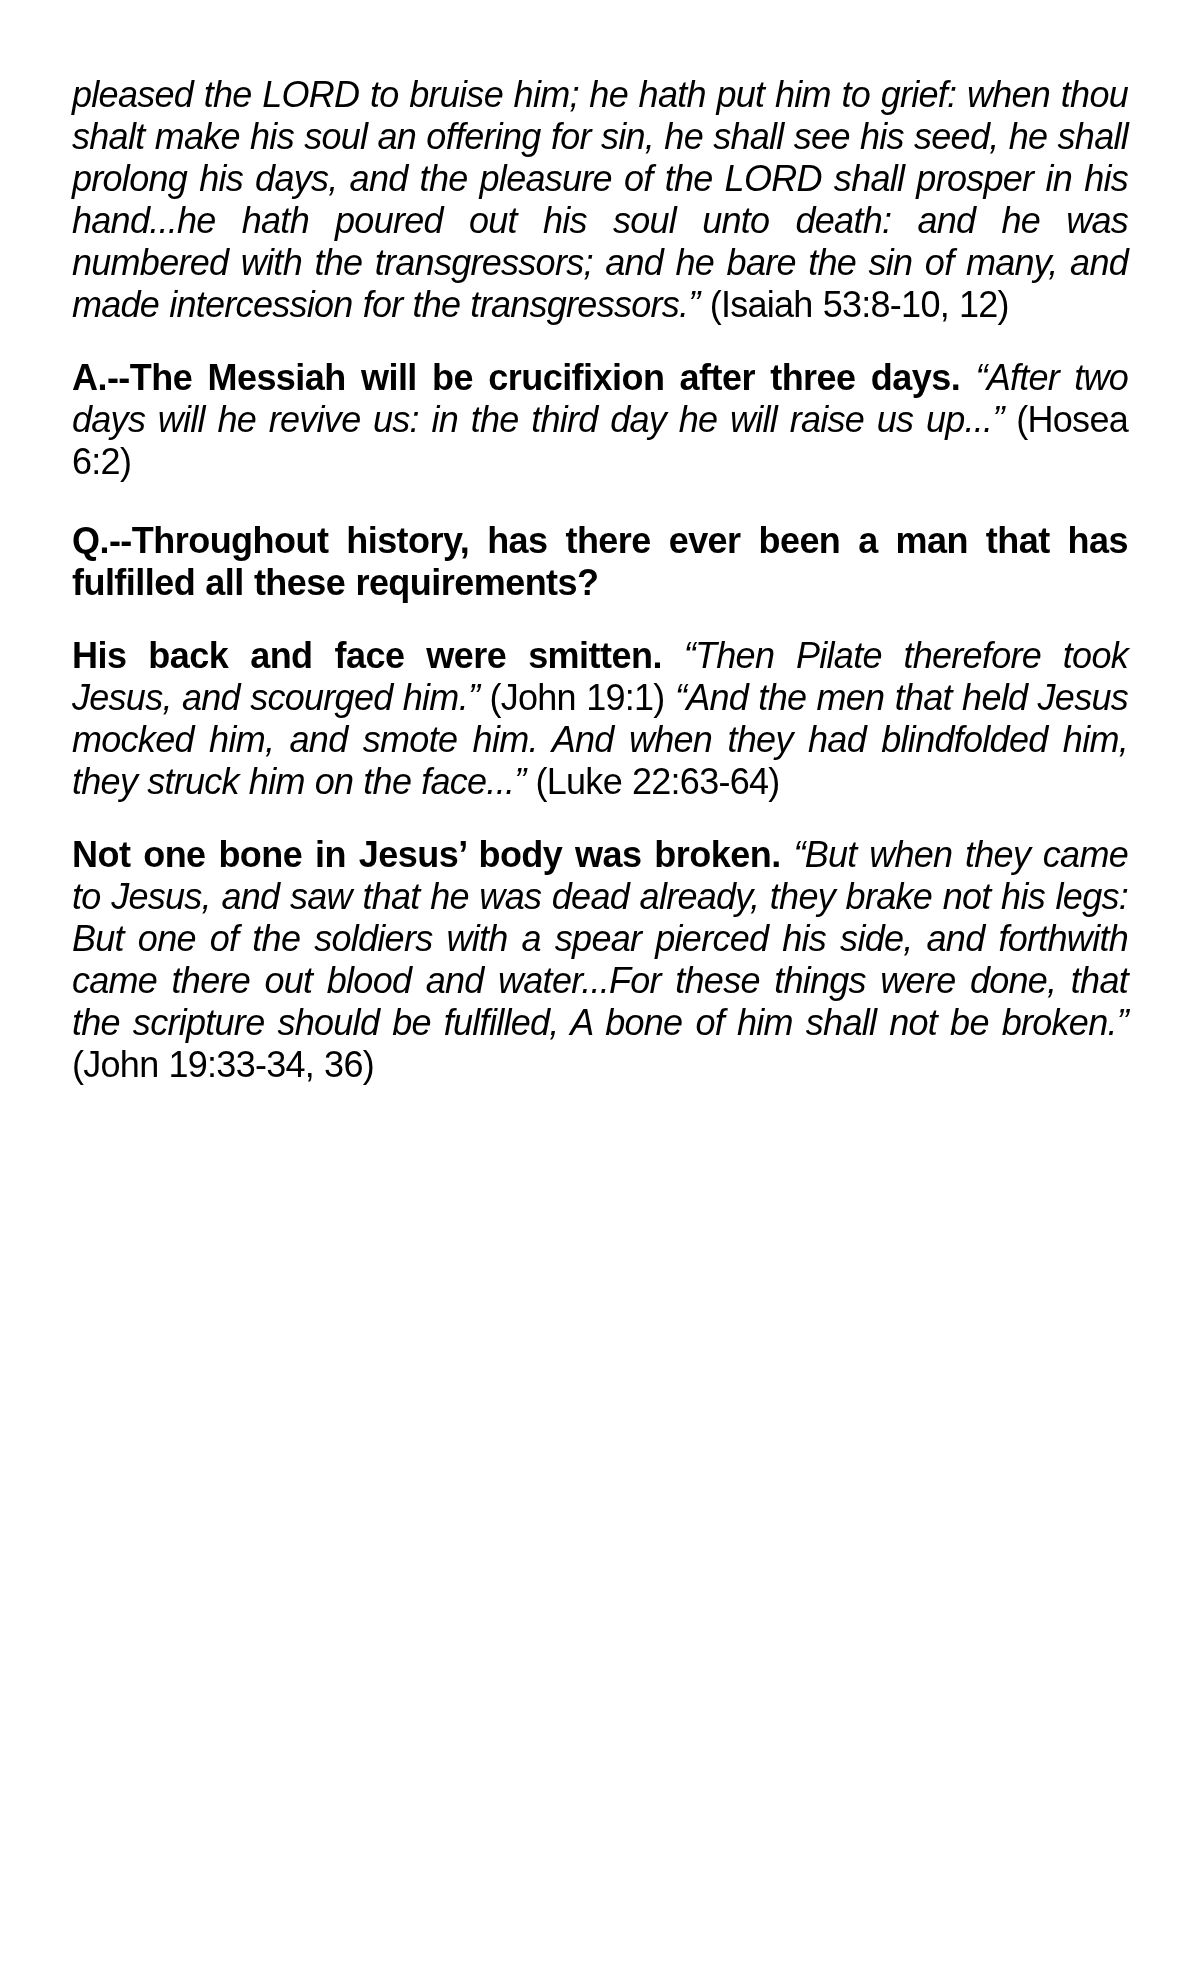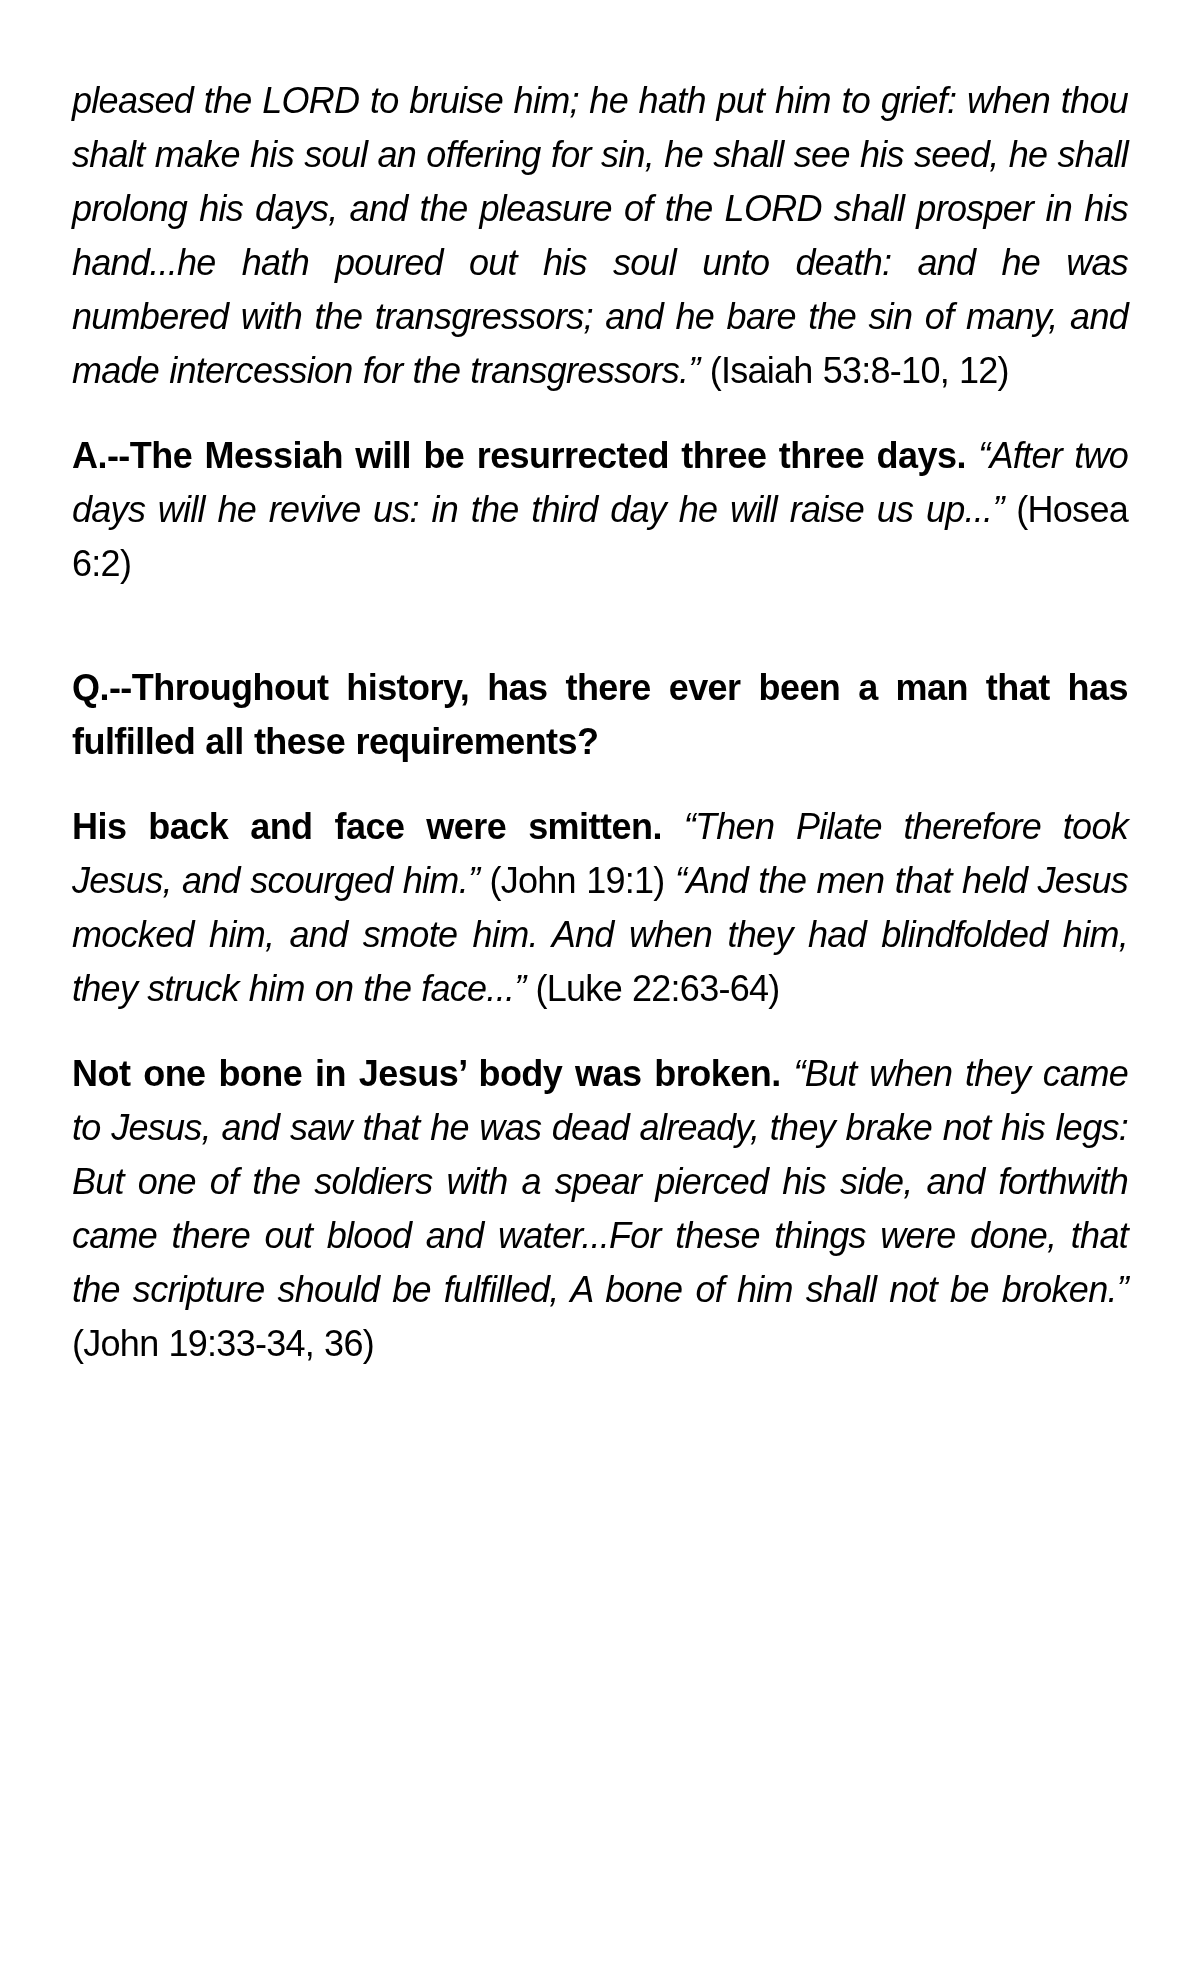--- a/index.html
+++ b/index.html
@@ -16,28 +16,28 @@
   .page {
     box-sizing: border-box;
     width: 1198px;
     height: 1987px;
     padding: 74px 70px 0 72px;
     background: #ffffff;
   }
   .para {
     margin: 0 0 31px 0;
     font-size: 36px;
-    line-height: 54px;
+    line-height: 42px;
     text-align: justify;
     color: #000000;
     letter-spacing: -0.02em;
     word-spacing: 0.02em;
   }
   .para.gap-large {
-    margin-top: 70px;
+    margin-top: 37px;
   }
   .seg-regular {
     font-style: normal;
     font-weight: 400;
   }
   .seg-italic {
     font-style: italic;
     font-weight: 400;
   }
   .seg-bold {
@@ -45,18 +45,18 @@
     font-weight: 700;
     letter-spacing: -0.015em;
   }
 </style>
 </head>
 <body>
 
 <main class="page">
   <div>
       <p class="para"><span class="seg-italic">pleased the LORD to bruise him; he hath put him to grief: when thou shalt make his soul an offering for sin, he shall see his seed, he shall prolong his days, and the pleasure of the LORD shall prosper in his hand...he hath poured out his soul unto death: and he was numbered with the transgressors; and he bare the sin of many, and made intercession for the transgressors.”</span><span class="seg-regular"> (Isaiah 53:8-10, 12)</span></p>
-      <p class="para"><span class="seg-bold">A.--The Messiah will be resurrected three three days. </span><span class="seg-italic">“After two days will he revive us: in the third day he will raise us up...”</span><span class="seg-regular"> (Hosea 6:2)</span></p>
+      <p class="para"><span class="seg-bold">A.--The Messiah will be crucifixion after three days. </span><span class="seg-italic">“After two days will he revive us: in the third day he will raise us up...”</span><span class="seg-regular"> (Hosea 6:2)</span></p>
       <p class="para gap-large"><span class="seg-bold">Q.--Throughout history, has there ever been a man that has fulfilled all these requirements?</span></p>
       <p class="para"><span class="seg-bold">His back and face were smitten. </span><span class="seg-italic">“Then Pilate therefore took Jesus, and scourged him.”</span><span class="seg-regular"> (John 19:1) </span><span class="seg-italic">“And the men that held Jesus mocked him, and smote him. And when they had blindfolded him, they struck him on the face...”</span><span class="seg-regular"> (Luke 22:63-64)</span></p>
       <p class="para"><span class="seg-bold">Not one bone in Jesus’ body was broken. </span><span class="seg-italic">“But when they came to Jesus, and saw that he was dead already, they brake not his legs: But one of the soldiers with a spear pierced his side, and forthwith came there out blood and water...For these things were done, that the scripture should be fulfilled, A bone of him shall not be broken.”</span><span class="seg-regular"> (John 19:33-34, 36)</span></p>
     </div>
 </main>
 
 </body></html>

